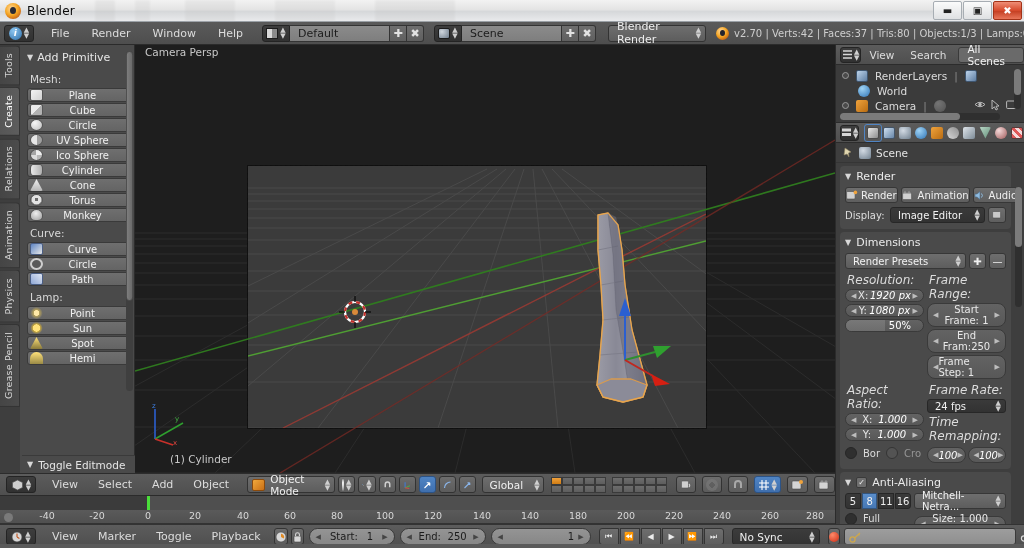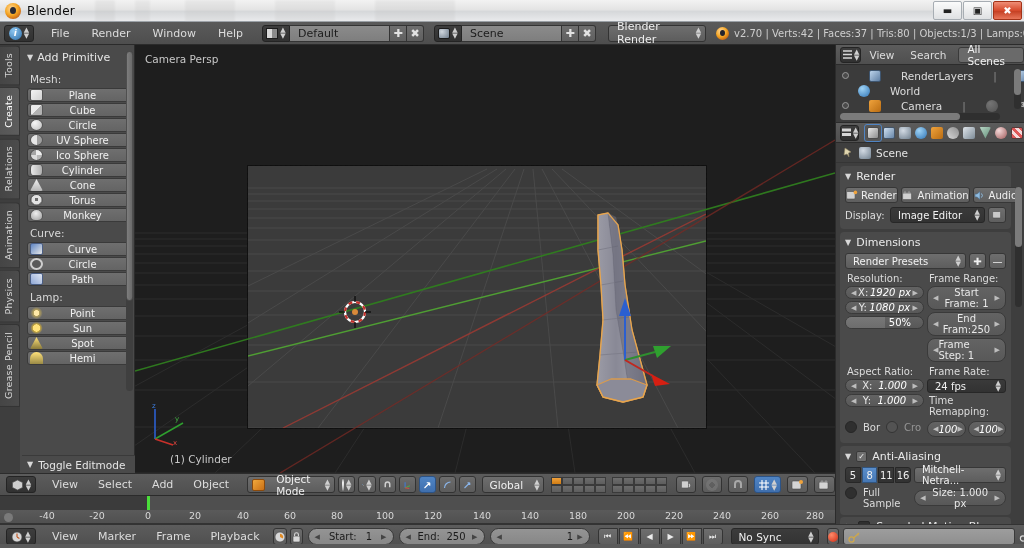--- a/index.html
+++ b/index.html
@@ -195,21 +195,21 @@
     display:flex; align-items:center; gap:5px; padding-left:5px;
     font-size:10.5px; color:#e4e4e4;
   }
 
   
   .viewport {
     position: absolute; left: 135px; top: 45px; width: 700px; height: 428px;
     background: #1e1e1e; overflow: hidden;
   }
   .vp-persp { position:absolute; inset:0; }
-  .vp-text-tl { position:absolute; left:10px; top:8px; font-size:10.5px; color:#c8c8c8; }
+  .vp-text-tl { position:absolute; left:10px; top:1px; font-size:10.5px; color:#c8c8c8; }
   .vp-text-bl { position:absolute; left:35px; bottom:8px; font-size:10.5px; color:#c8c8c8; }
   .cam-frame {
     position:absolute; left:113px; top:121px; width:458px; height:262px;
     background:#3b3b3b; outline:1px dashed #111; box-shadow: 0 0 0 1px rgba(0,0,0,.5);
   }
   .axis-gizmo { position:absolute; left:8px; bottom:26px; width:46px; height:46px; }
   .cursor3d { position:absolute; left:204px; top:251px; width:32px; height:32px; }
 
   
   .vp-header {
@@ -217,21 +217,21 @@
     background: linear-gradient(to bottom,#5c5c5c,#4f4f4f);
     border-top:1px solid #2c2c2c; border-bottom:1px solid #2b2b2b;
     display:flex; align-items:center; padding-left:6px; gap:0;
   }
   .hmenu { display:flex; align-items:center; margin-left:6px; }
   .hmenu > div { padding: 2px 10px; font-size:11px; color:#dcdcdc; border-radius:2px; }
   .mode-sel {
     margin-left:8px; height:17px; min-width:88px;
     background: linear-gradient(to bottom,#6e6e6e,#5d5d5d);
     border:1px solid #333; border-radius:3px;
-    display:flex; align-items:center; gap:11px; padding:0 4px 0 4px;
+    display:flex; align-items:center; gap:5px; padding:0 4px 0 4px;
     font-size:10.5px; color:#efefef;
   }
   .mode-ico {
     width:13px;height:12px;border-radius:2px;
     background: linear-gradient(135deg,#f1a93c,#c96f15); border:1px solid #8a4a0c; flex:none;
   }
   .hbtn {
     height:17px; min-width:17px; margin-left:3px;
     background: linear-gradient(to bottom,#6c6c6c,#5c5c5c);
     border:1px solid #333; border-radius:3px;
@@ -273,21 +273,21 @@
     background: linear-gradient(to bottom,#3d3d3d,#313131); border:1px solid #242424;
     display:flex;align-items:center;justify-content:center;gap:1px;
   }
   .ol-menus { display:flex; }
   .ol-menus > div { padding:2px 8px; font-size:10.5px; color:#dcdcdc; }
   .ol-scenes {
     margin-left:4px; height:16px; background:#6a6a6a; border:1px solid #3a3a3a; border-radius:3px;
     display:flex;align-items:center;padding:0 8px;font-size:10.5px;color:#f2f2f2;
   }
   .ol-body { position:relative; padding:3px 0 0 0; height:57px; }
-  .ol-row { display:flex; align-items:center; height:15px; font-size:10.5px; color:#dcdcdc; padding-left:16px; gap:20px; }
+  .ol-row { display:flex; align-items:center; height:15px; font-size:10.5px; color:#dcdcdc; padding-left:16px; gap:7px; }
   .ol-disc { width:7px;height:7px;border-radius:50%;border:1px solid #9a9a9a; background:#4a4a4a; flex:none; margin-left:-10px; }
   .ol-ic { width:12px;height:12px;border-radius:2px;flex:none; }
   .ic-rl { background: linear-gradient(135deg,#bcd3ea,#5f7fa4); border:1px solid #3f5670; }
   .ic-world { border-radius:50%; background: radial-gradient(circle at 35% 30%,#9fd3f5,#2f74b5); }
   .ic-cam { background: linear-gradient(135deg,#f0a33c,#b96c12); border-radius:2px; }
   .ol-sep { color:#8a8a8a; }
   .ol-righticons { margin-left:auto; display:flex; gap:5px; padding-right:6px; opacity:.85; }
   .ol-hscroll {
     position:absolute; left:4px; bottom:2px; width:160px; height:7px;
     background:#2f2f2f; border-radius:4px;
@@ -363,21 +363,21 @@
   .pfield .v { color:#ffffff;font-style:italic; }
   .pdrop {
     height:16px; border-radius:3px;
     background: linear-gradient(to bottom,#3a3a3a,#323232); border:1px solid #272727;
     display:flex;align-items:center;justify-content:space-between;
     padding:0 4px 0 7px; font-size:10px; color:#f2f2f2; flex:1; min-width:0;
   }
   .pdrop.light { background: linear-gradient(to bottom,#6e6e6e,#5d5d5d); border-color:#373737; }
   .label { font-size:10px; color:#dcdcdc; }
   .col { flex:1; min-width:0; display:flex; flex-direction:column; gap:2px; }
-  .colhdr { font-size:10px; color:#dcdcdc; padding-left:2px; }
+  .colhdr { font-size:12px; color:#dcdcdc; padding-left:2px;font-style:italic; }
   .pct-bar {
     height:16px; border-radius:8px; overflow:hidden; flex:1;
     background: linear-gradient(to bottom,#636363,#585858); border:1px solid #3a3a3a;
     display:flex; align-items:center; justify-content:flex-end; position:relative;
   }
   .pct-bar .fill { position:absolute; left:0; top:0; bottom:0; width:50%; background: linear-gradient(to bottom,#787878,#6d6d6d); }
   .pct-bar span { position:relative; font-size:10px; color:#fff; padding-right:12px; }
   .chk { width:11px;height:11px;border-radius:2px;background:#5f5f5f;border:1px solid #3a3a3a;flex:none;
          display:flex;align-items:center;justify-content:center;font-size:8px;color:#f0f0f0; }
   .chk.on { background:#6e6e6e; }
@@ -1221,21 +1221,21 @@
       <div class="ed-selector">
         <svg width="12" height="12" viewBox="0 0 12 12">
           <circle cx="6" cy="6" r="5" fill="#d6d6d6" stroke="#444" stroke-width=".7"></circle>
           <path d="M6 6 L6 2.6 M6 6 L8.4 7.4" stroke="#c1531c" stroke-width="1.1"></path>
         </svg>
         <span class="updown">▲<br>▼</span>
       </div>
       <div class="tl-menus">
         <div>View</div>
         <div>Marker</div>
-        <div>Frame</div>
+        <div>Toggle</div>
         <div>Playback</div>
       </div>
 
       <div class="tl-icobtn">
         <svg width="12" height="12" viewBox="0 0 12 12">
           <circle cx="6" cy="6" r="5" fill="#d8d8d8" stroke="#444" stroke-width=".6"></circle>
           <path d="M6 6 L6 2.8 A3.2 3.2 0 0 1 8.8 7.6 Z" fill="#e08a24"></path>
         </svg>
       </div>
       <div class="tl-icobtn">

